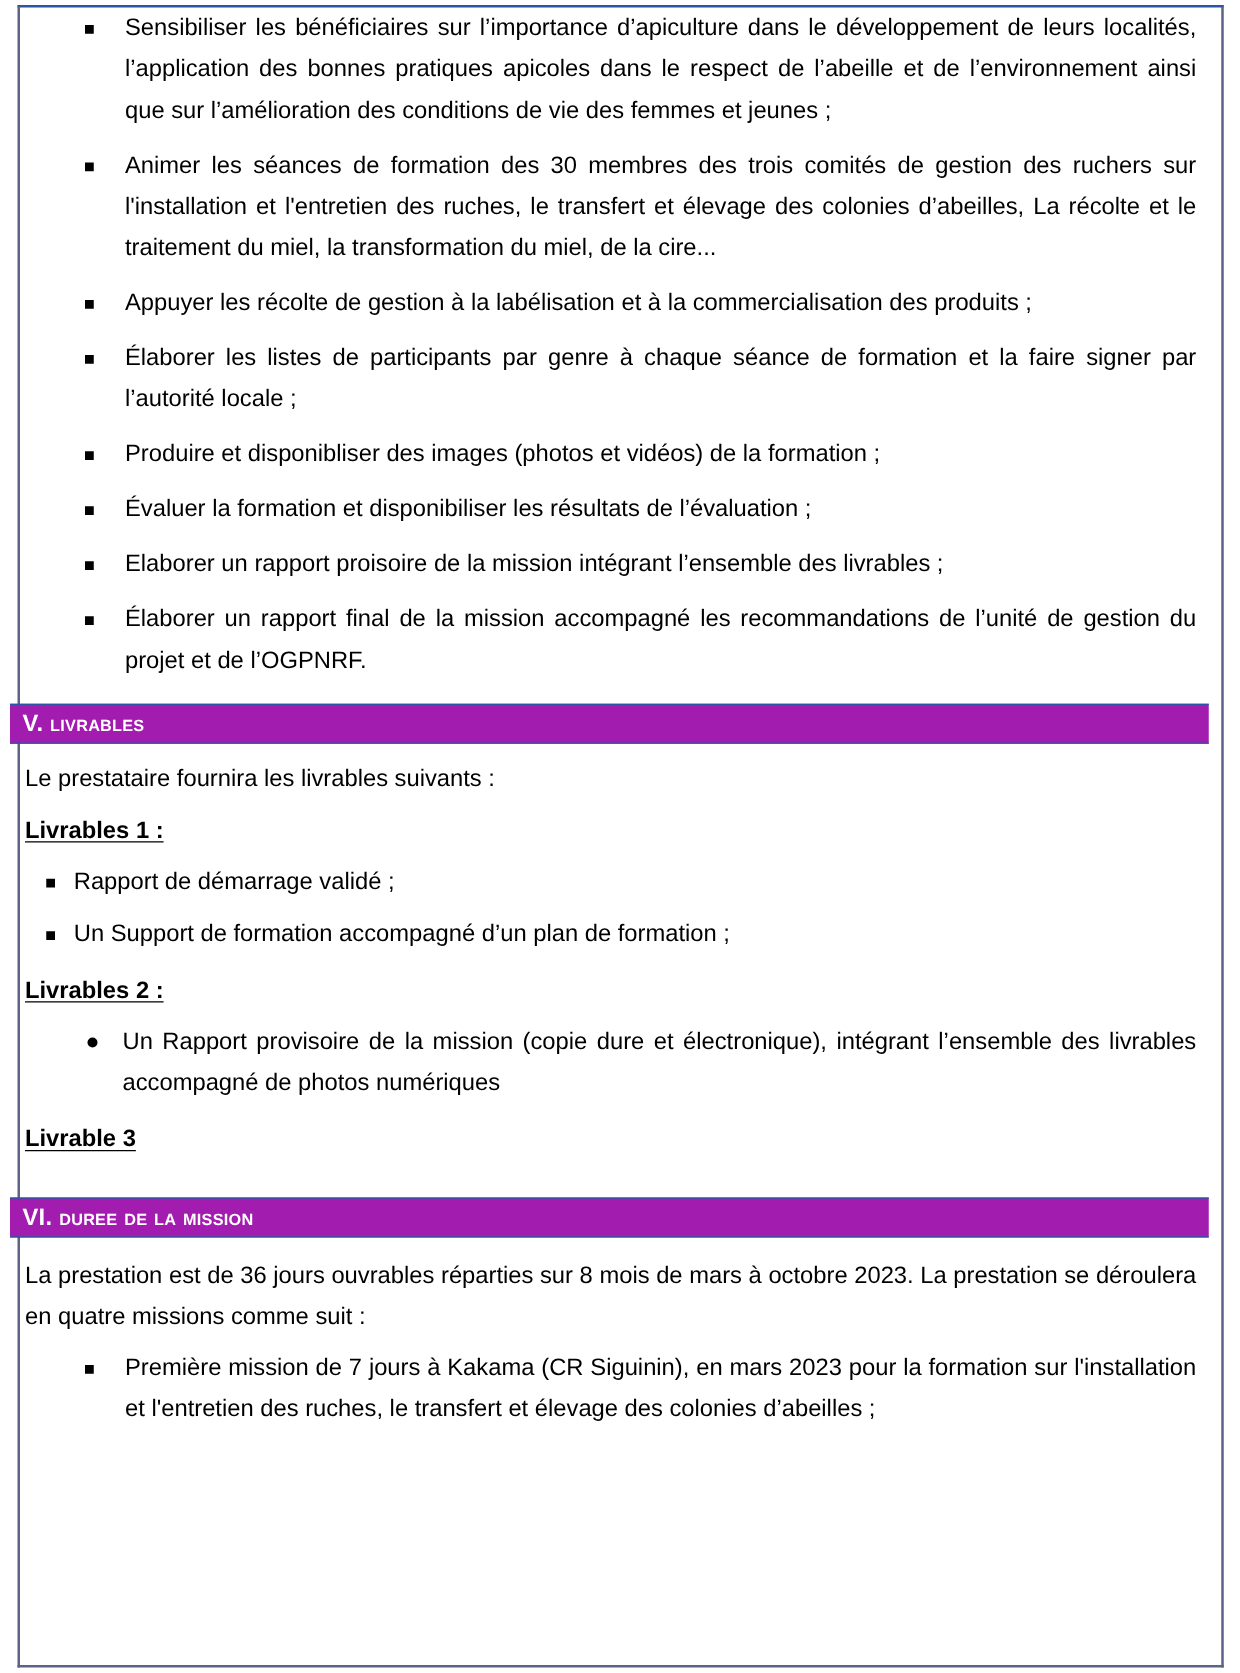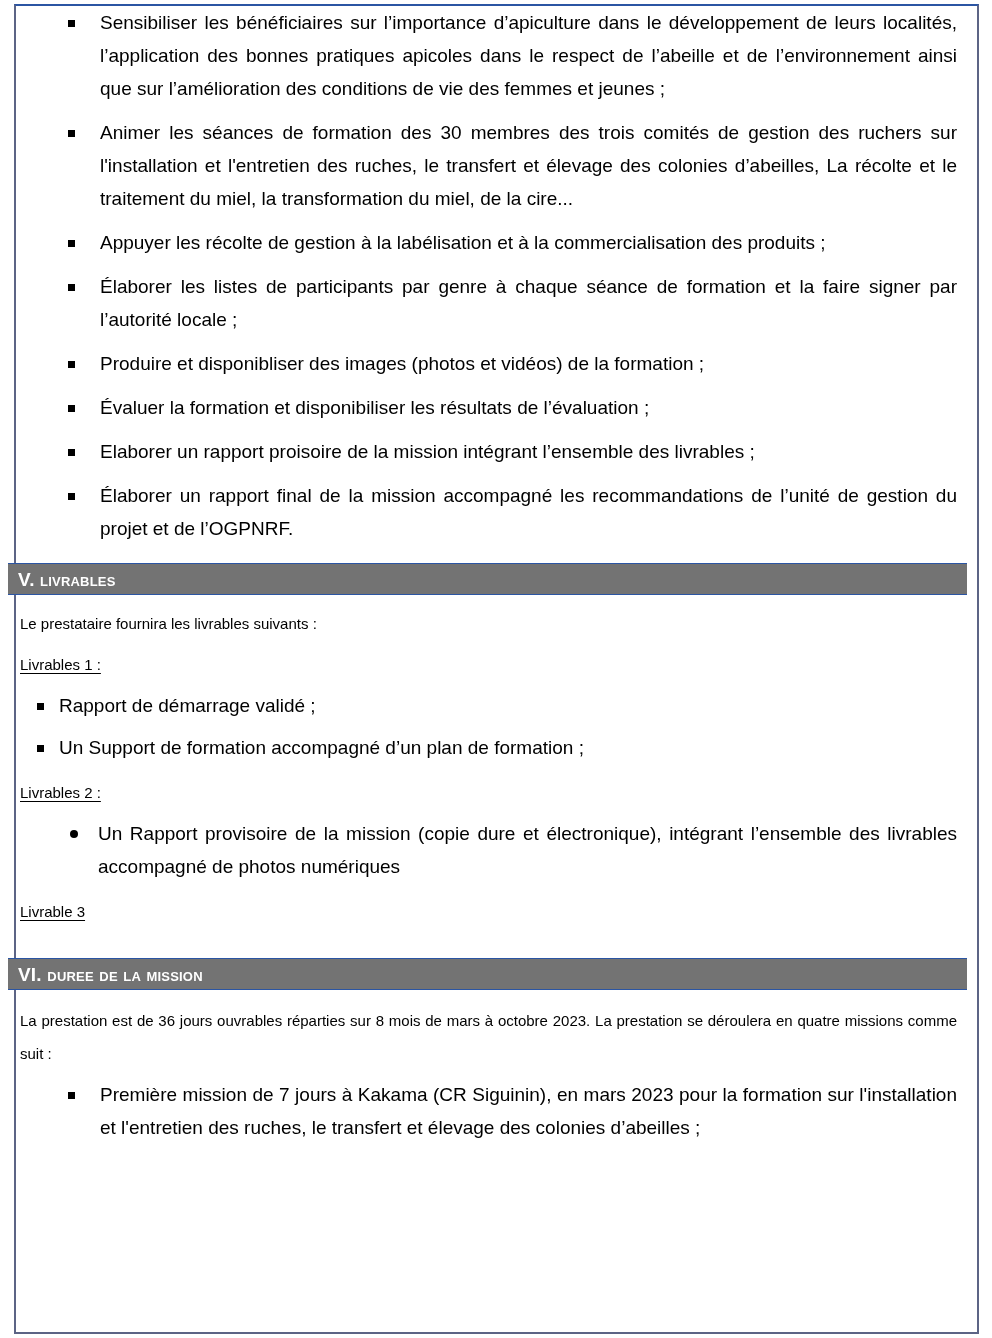--- a/index.html
+++ b/index.html
@@ -41,21 +41,21 @@
     left: 8px;
     top: 6px;
     width: 961px;
     height: 1326px;
     box-sizing: border-box;
     overflow: hidden;
   }
 
   
   .section-bar {
-    background: #737373;
+    background: #a21caf;
     color: #ffffff;
     height: 32px;
     line-height: 32px;
     padding: 0 0 0 12px;
     box-sizing: border-box;
     font-weight: bold;
     font-size: 19px;
     letter-spacing: 0.2px;
     white-space: nowrap;
     overflow: hidden;
@@ -73,37 +73,38 @@
   }
 
   
   .body-area {
     padding: 0 12px 0 12px;
     box-sizing: border-box;
   }
 
   p.para {
     margin: 0;
-    font-size: 15px;
+    font-size: 19px;
     line-height: 33px;
     text-align: justify;
     text-justify: inter-word;
   }
 
   p.para.nojust { text-align: left; }
 
   .spacer-8  { height: 8px; }
   .spacer-12 { height: 12px; }
   .spacer-14 { height: 14px; }
   .spacer-18 { height: 18px; }
   .spacer-22 { height: 22px; }
 
   .underlined {
     text-decoration: underline;
     text-underline-offset: 3px;
+    font-weight: bold;
   }
 
   
   ul.blist {
     margin: 0;
     padding: 0;
     list-style: none;
   }
   ul.blist > li {
     position: relative;

